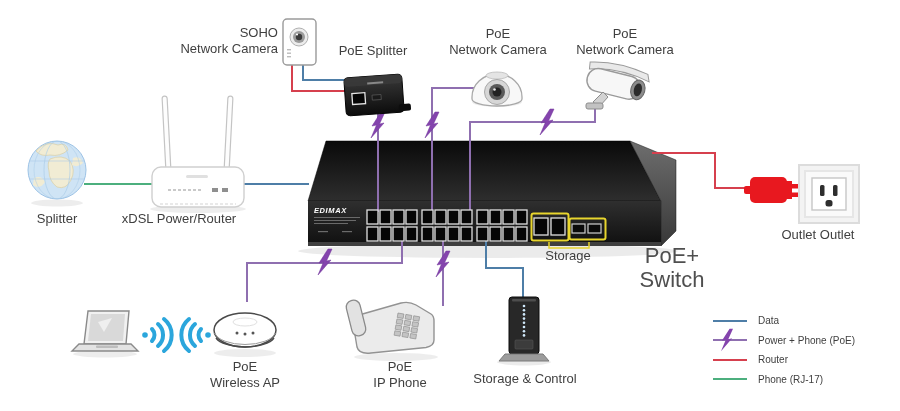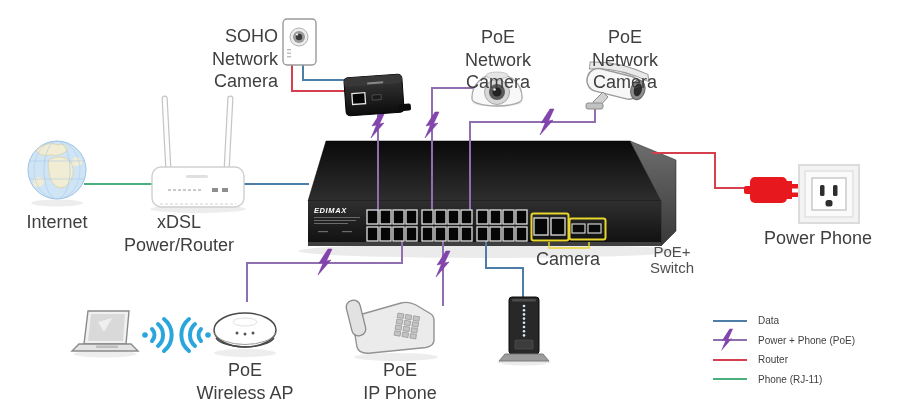--- a/index.html
+++ b/index.html
@@ -3,24 +3,24 @@
 <meta charset="utf-8">
 <style>
   :root{
     --c-data:#4e7ea7; --c-poe:#8f6fb0; --c-bolt:#8444ad; --c-power:#d6404e;
     --c-phone_line:#4caf7e; --c-highlight:#e8d52e; --c-text:#3f3f3f;
   }
   html,body{margin:0;padding:0;background:#fff;}
   .stage{position:relative;width:900px;height:411px;background:#ffffff;overflow:hidden;
          font-family:"Liberation Sans",sans-serif;}
   .stage svg.scene{position:absolute;left:0;top:0;}
-  .lbl{position:absolute;color:var(--c-text);font-size:18px;line-height:1.26;
+  .lbl{position:absolute;color:var(--c-text);font-size:13px;line-height:1.26;
        text-align:center;white-space:pre-line;}
   .lbl-right{text-align:right;}
-  .lbl-big{font-size:15px;line-height:1.08;color:#4f4f4f;}
+  .lbl-big{font-size:22px;line-height:1.08;color:#4f4f4f;}
   .lines path{fill:none;stroke-width:2;}
   .lc-data{stroke:var(--c-data);} .lc-poe{stroke:var(--c-poe);}
   .lc-power{stroke:var(--c-power);} .lc-phone{stroke:var(--c-phone_line);}
   .bolt{fill:var(--c-bolt);stroke:#70349b;stroke-width:0.5;}
   .hl{fill:none;stroke:var(--c-highlight);stroke-width:2;}
   .hl2{fill:none;stroke:var(--c-highlight);stroke-width:1.5;}
   .rj45{fill:#060606;stroke:#e0e0e0;stroke-width:1.3;}
   .sfp{fill:#0a0a0a;stroke:#cfcfcf;stroke-width:1.2;}
   .brand{font-style:italic;font-weight:bold;font-size:7.5px;
          font-family:"Liberation Sans",sans-serif;fill:#ffffff;letter-spacing:0.6px;}
@@ -294,32 +294,34 @@
       <circle cx="524" cy="331.2" r="1.3"></circle>
           <circle cx="524" cy="335.4" r="1.3"></circle>
     </g>
     <rect x="515" y="340" width="18" height="9" rx="1" fill="#3c3c3c" stroke="#555555" stroke-width="0.6"></rect>
     <path d="M505,354 L543,354 L549,361 L499,361 Z" fill="#9c9c9c" stroke="#7a7a7a" stroke-width="1"></path>
   </g>
 </svg>
 
 <div class="lbl lbl-right" style="left:160px;top:25px;width:118px">SOHO
 Network Camera</div>
+<div class="lbl" style="left:323px;top:43px;width:100px">PoE Splitter</div>
 <div class="lbl" style="left:448px;top:26px;width:100px">PoE
 Network Camera</div>
 <div class="lbl" style="left:575px;top:26px;width:100px">PoE
 Network Camera</div>
-<div class="lbl" style="left:17px;top:211px;width:80px">Internet</div>
+<div class="lbl" style="left:17px;top:211px;width:80px">Splitter</div>
 <div class="lbl" style="left:109px;top:211px;width:140px">xDSL Power/Router</div>
-<div class="lbl" style="left:758px;top:227px;width:120px">Power Phone</div>
+<div class="lbl" style="left:758px;top:227px;width:120px">Outlet Outlet</div>
 <div class="lbl" style="left:195px;top:359px;width:100px">PoE
 Wireless AP</div>
 <div class="lbl" style="left:350px;top:359px;width:100px">PoE
 IP Phone</div>
-<div class="lbl" style="left:518px;top:248px;width:100px">Camera</div>
+<div class="lbl" style="left:455px;top:371px;width:140px">Storage &amp; Control</div>
+<div class="lbl" style="left:518px;top:248px;width:100px">Storage</div>
 <div class="lbl lbl-big" style="left:620px;top:244px;width:104px">PoE+
 Switch</div>
 
 <div id="legend">
       <div class="legend-row">
         <span class="legend-swatch" style="background: rgb(78, 126, 167);"></span>
         <span class="legend-label">Data</span>
       </div>
       <div class="legend-row">
         <span class="legend-swatch" style="background: rgb(143, 111, 176);">
@@ -328,17 +330,17 @@
           </svg>
         </span>
         <span class="legend-label">Power + Phone (PoE)</span>
       </div>
       <div class="legend-row">
         <span class="legend-swatch" style="background: rgb(214, 64, 78);"></span>
         <span class="legend-label">Router</span>
       </div>
       <div class="legend-row">
         <span class="legend-swatch" style="background: rgb(76, 175, 126);"></span>
-        <span class="legend-label">Phone (RJ-11)</span>
+        <span class="legend-label">Phone (RJ-17)</span>
       </div>
     </div>
 
 </div>
 
 </body></html>

